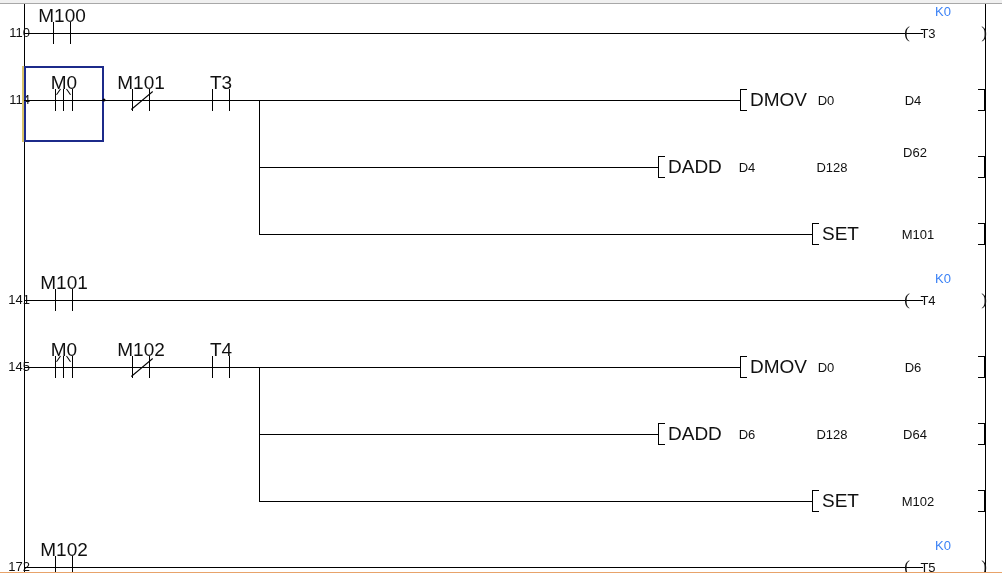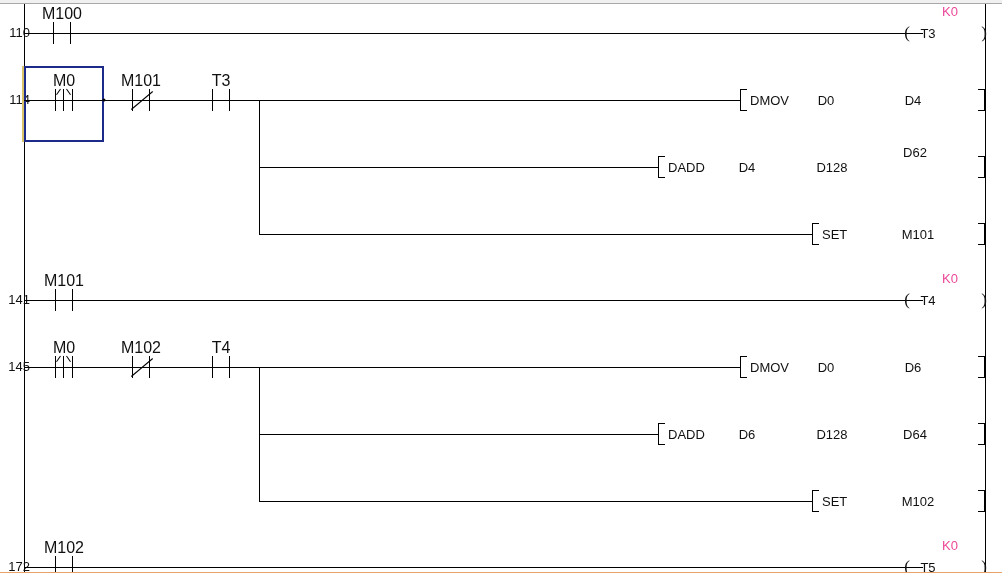--- a/index.html
+++ b/index.html
@@ -63,21 +63,21 @@
   }
   .wire-v {
     position: absolute;
     width: 1px;
     background: #000000;
   }
 
   
   .dev-label {
     position: absolute;
-    font-size: 16px;
+    font-size: 19px;
     color: #101010;
     white-space: nowrap;
     text-align: center;
     transform: translateX(-50%);
   }
 
   
   .contact {
     position: absolute;
     width: 18px;
@@ -146,24 +146,23 @@
     position: absolute;
     font-size: 13px;
     color: #101010;
     transform: translate(-50%, -50%);
     white-space: nowrap;
     font-family: "Liberation Sans", sans-serif;
   }
   .coil-preset {
     position: absolute;
     font-size: 13px;
-    color: #ec4899;
+    color: #3b82f6;
     transform: translateX(-50%);
     white-space: nowrap;
-    margin-left: 7px;
   }
 
   
   .brk {
     position: absolute;
     width: 7px;
     height: 22px;
     transform: translate(0, -50%);
   }
   .brk::before {
@@ -179,21 +178,21 @@
     width: 7px;
     height: 1px;
     background: #000000;
   }
   .brk .tip-t { top: 0; }
   .brk .tip-b { top: 21px; }
   .brk-close::before { left: 6px; }
 
   .instr-text {
     position: absolute;
-    font-size: 13px;
+    font-size: 19px;
     color: #101010;
     white-space: nowrap;
     transform: translateY(-50%);
   }
   .instr-arg {
     position: absolute;
     font-size: 13px;
     color: #101010;
     white-space: nowrap;
     transform: translate(-50%, -50%);

